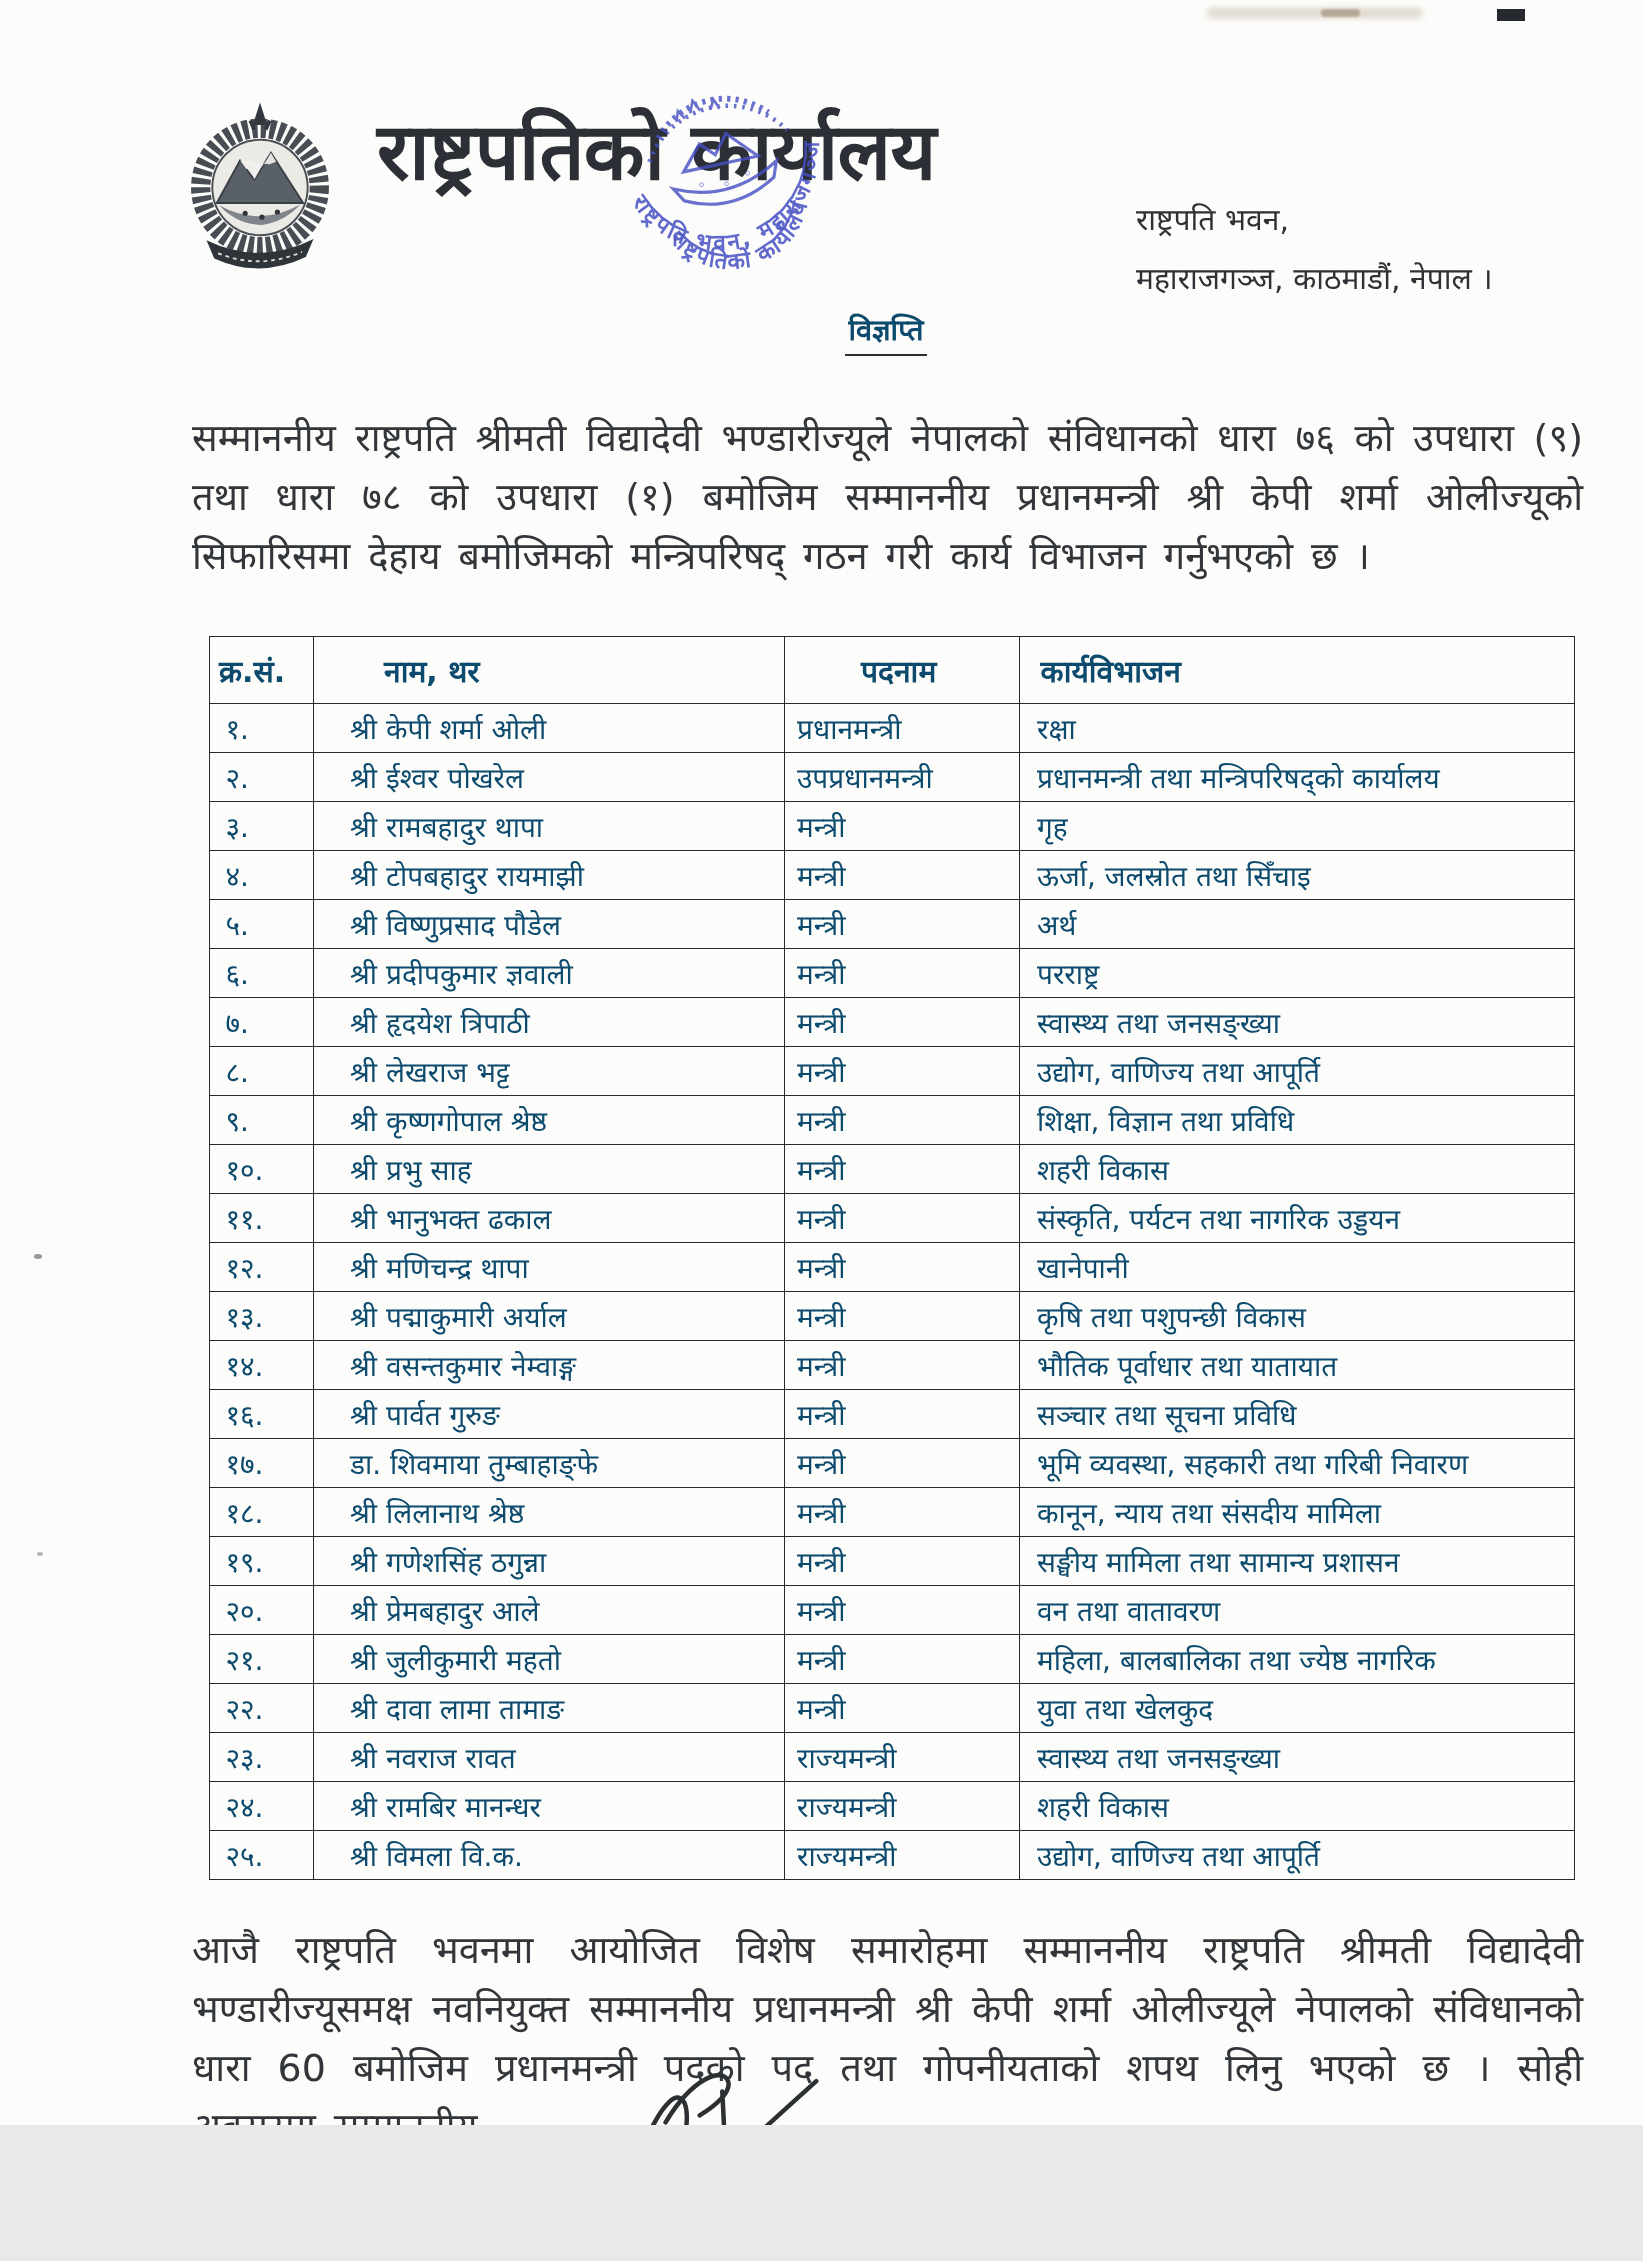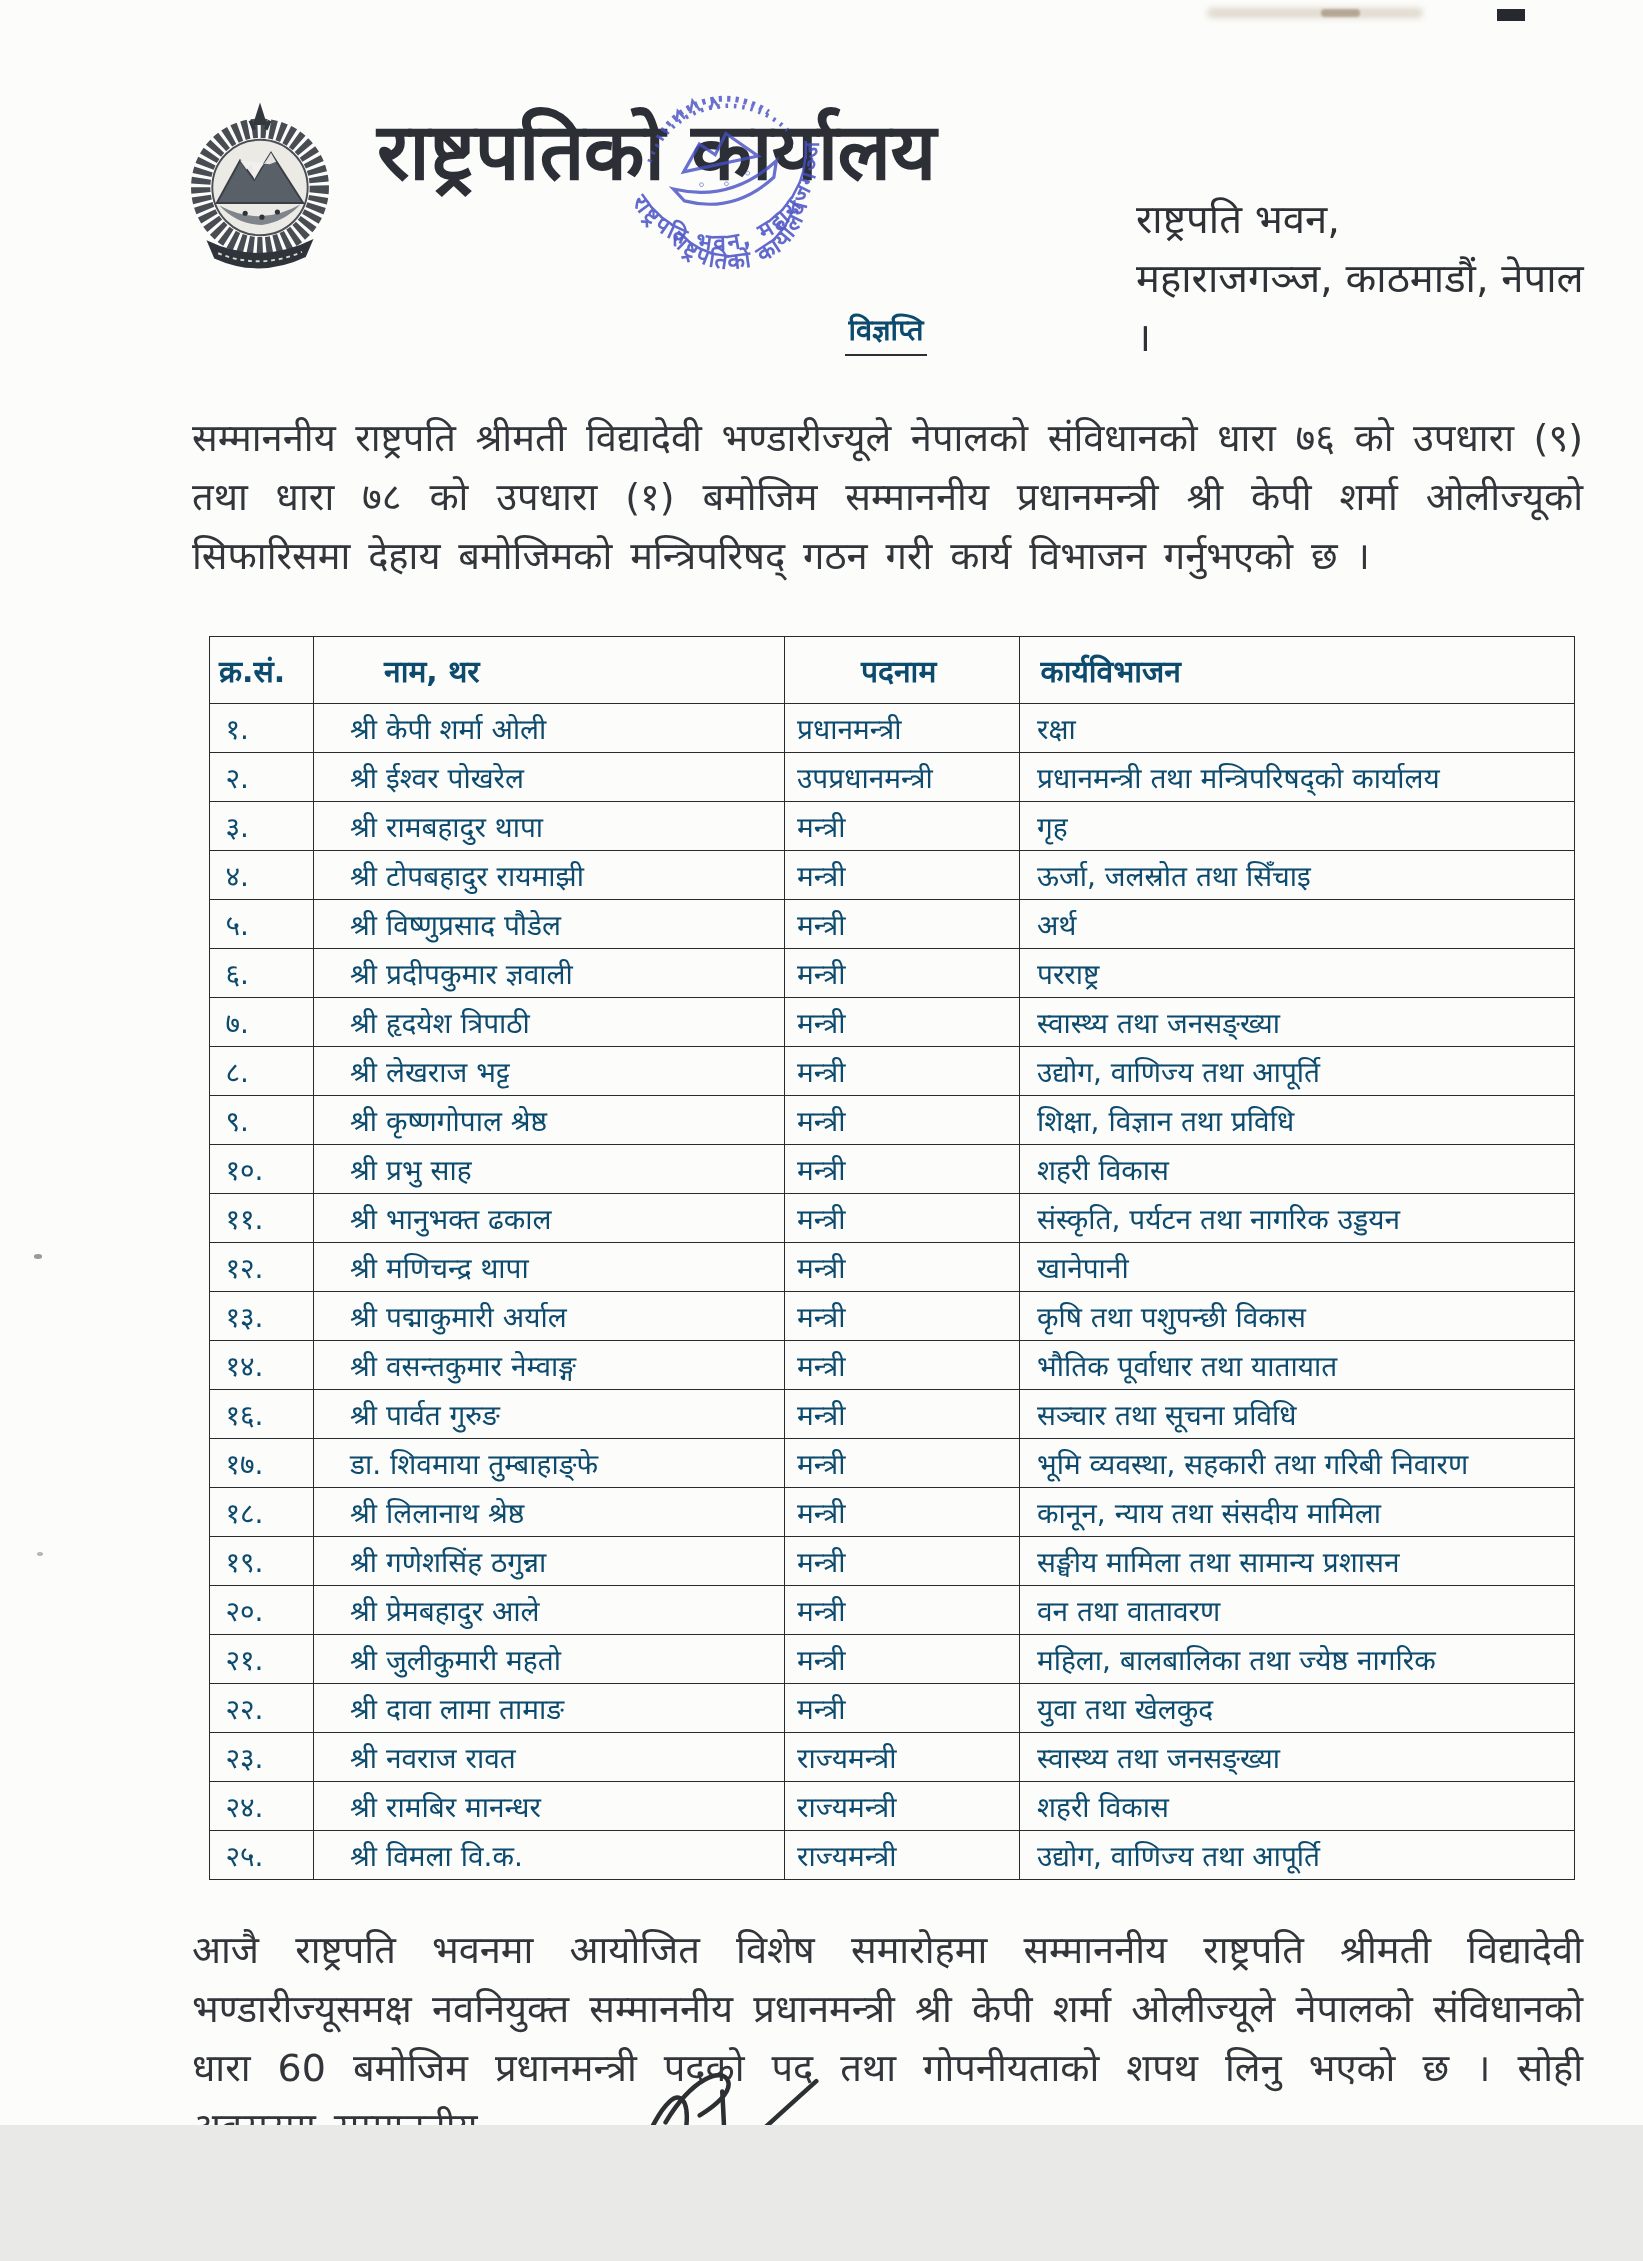--- a/index.html
+++ b/index.html
@@ -24,21 +24,21 @@
   .emblem{position:absolute;left:173px;top:101px;width:174px;height:173px;}
   .office-title{
     position:absolute;left:377px;top:95px;width:1006px;
     font-size:79px;font-weight:700;letter-spacing:-0.6px;color:#2c3036;
     white-space:nowrap;
   }
   .stamp{position:absolute;left:616px;top:84px;width:229px;height:232px;
     transform:rotate(-14deg);opacity:.92;}
   .address{
     position:absolute;left:1136px;top:190px;width:464px;
-    font-size:40px;line-height:59px;color:#2e3236;
+    font-size:30px;line-height:59px;color:#2e3236;
   }
   
   .notice-heading-wrap{position:absolute;left:193px;top:309px;width:1386px;text-align:center;}
   .notice-heading{
     display:inline-block;font-size:29px;font-weight:700;color:#0c4a6e;
     border-bottom:2.6px solid #2c3036;padding:0 3.9px 6.4px 3.9px;
   }
   
   .para{
     position:absolute;left:192px;width:1391px;

